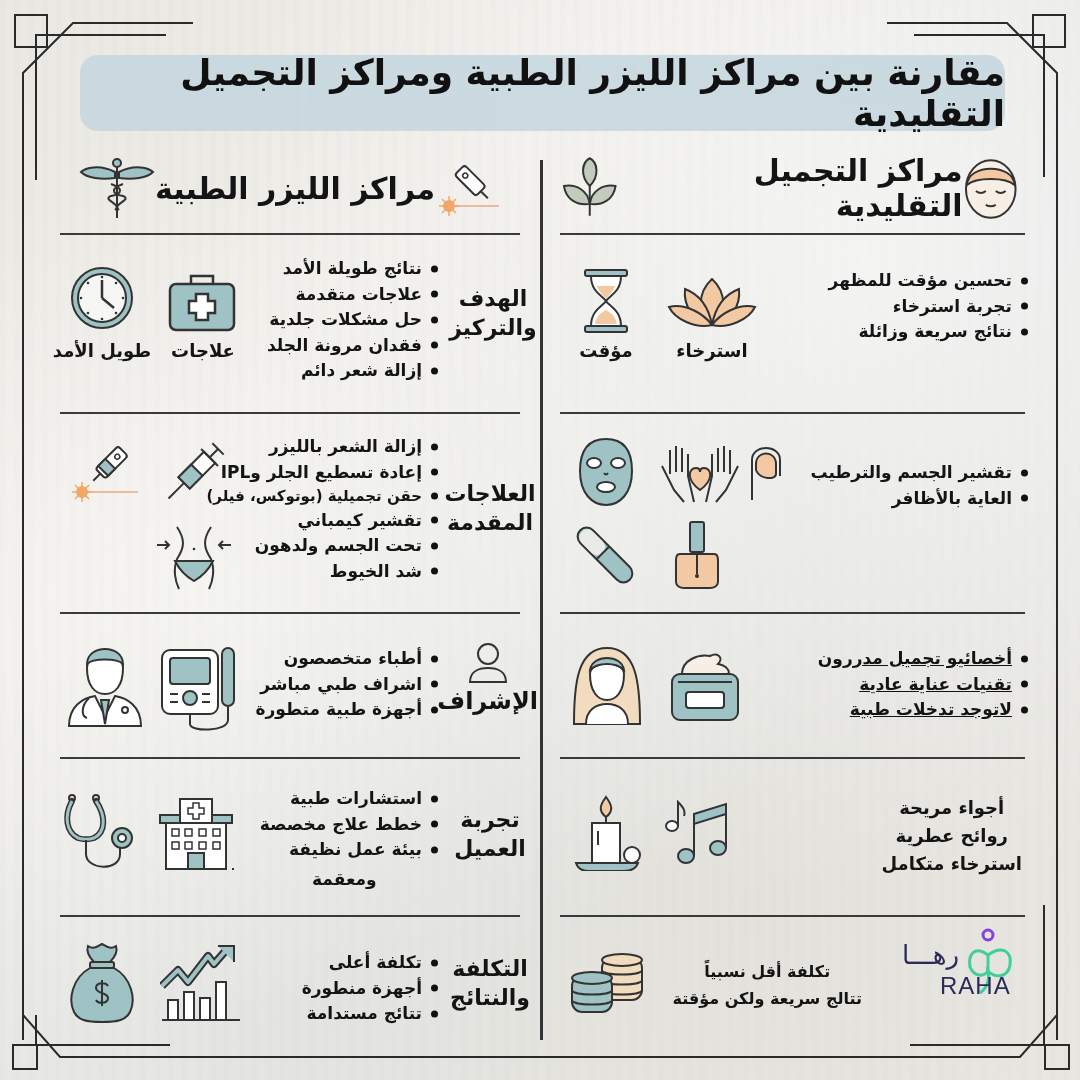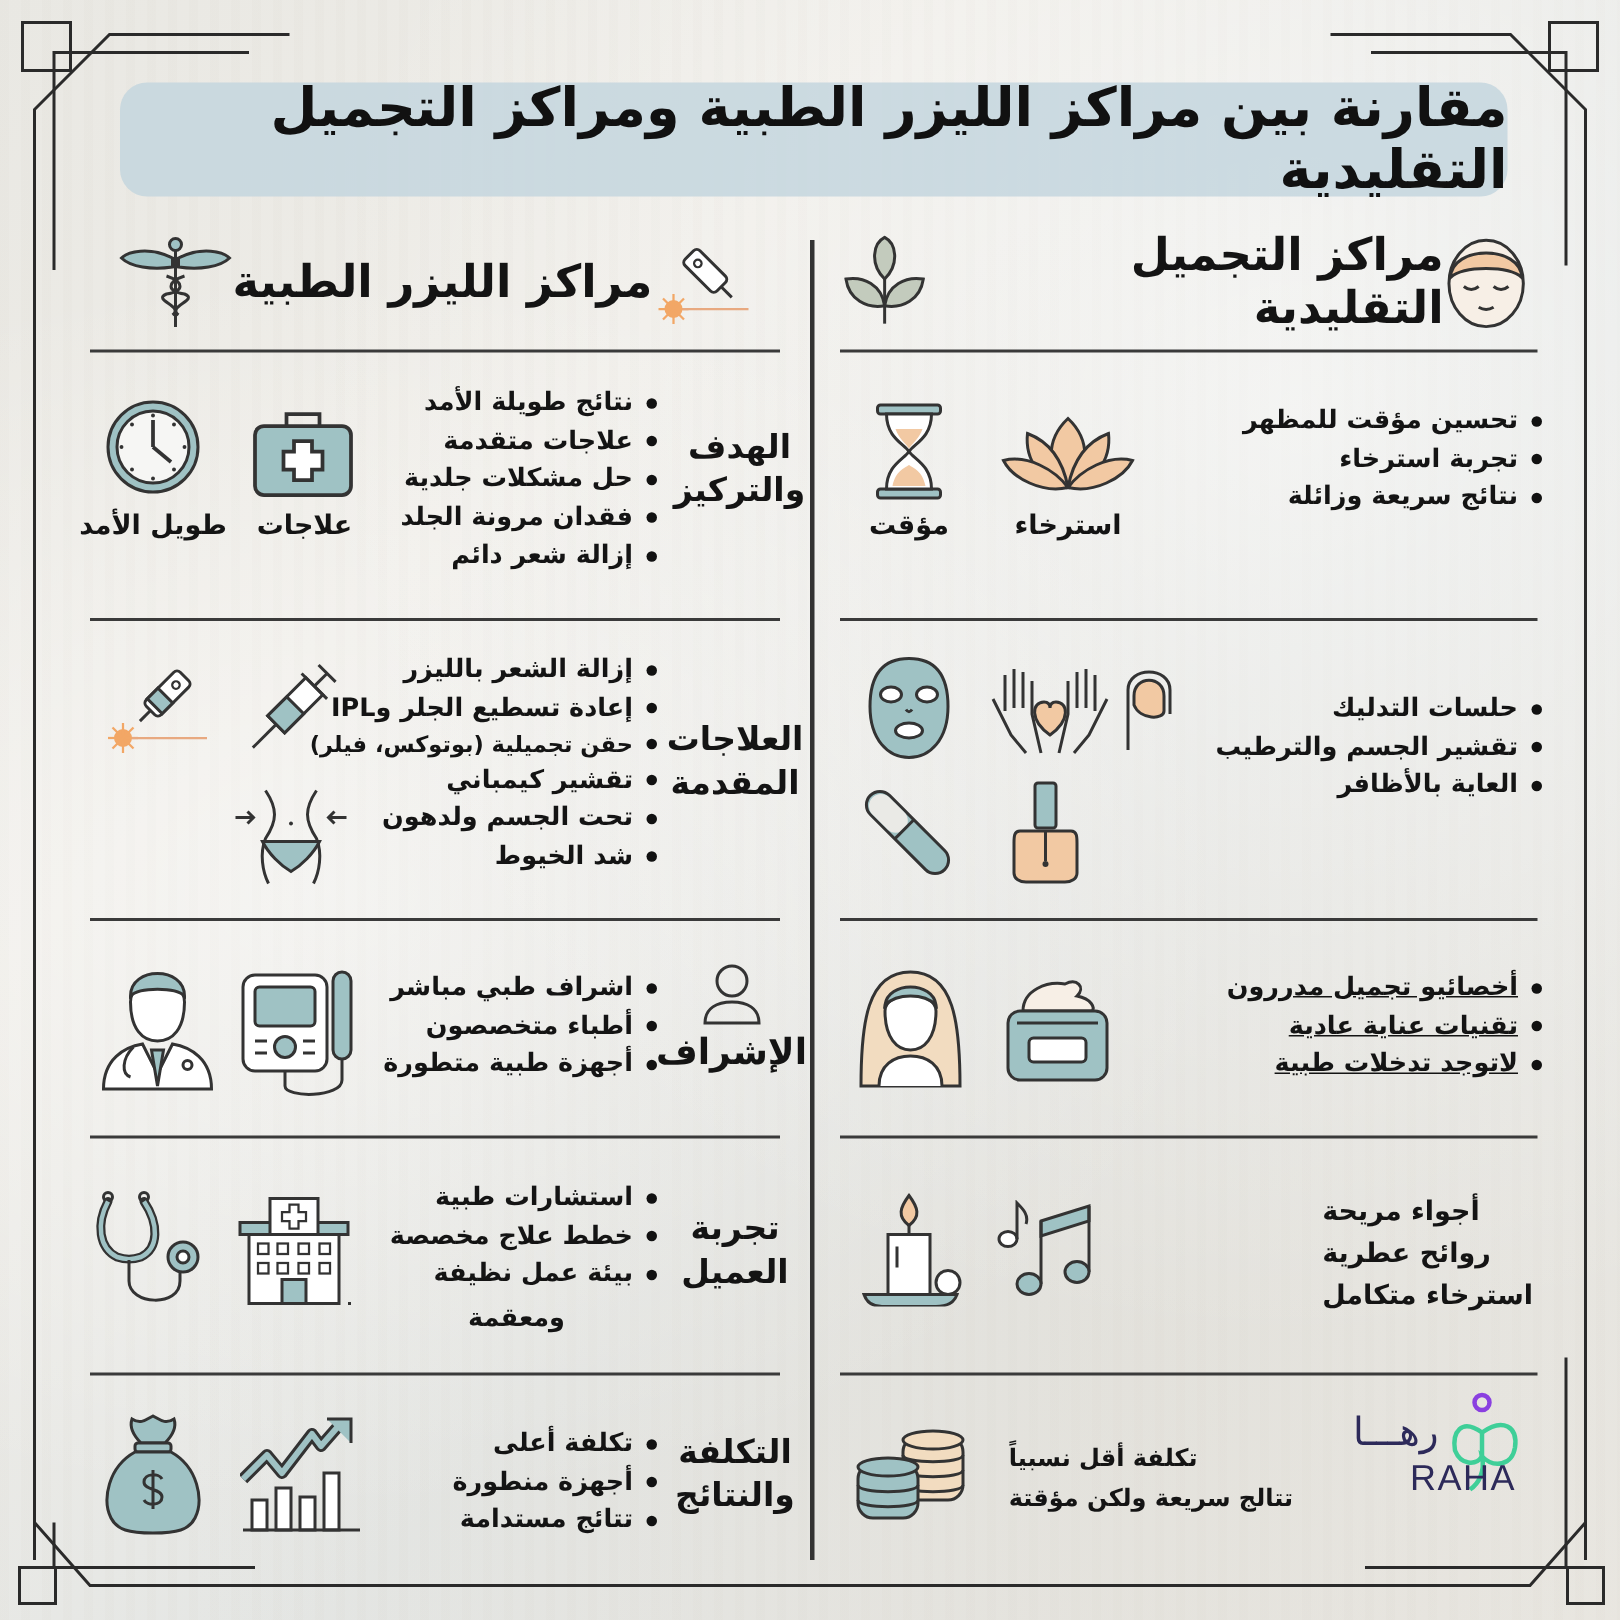--- a/index.html
+++ b/index.html
@@ -47,21 +47,21 @@
     position: absolute; direction: rtl; font-weight: bold; font-size: 17px; line-height: 1.5;
     list-style: none;
   }
   .bullets li { position: relative; padding-right: 18px; white-space: nowrap; }
   .bullets li::before {
     content: ""; position: absolute; right: 2px; top: 50%; width: 7px; height: 7px;
     background: #111; border-radius: 50%; transform: translateY(-50%);
   }
   .plain {
     position: absolute; direction: rtl; font-weight: bold; font-size: 18px; line-height: 1.55;
-    text-align: left;
+    text-align: center;
   }
   .icon { position: absolute; }
   .icon-caption {
     position: absolute; font-weight: bold; font-size: 18px; direction: rtl; text-align: center;
   }
   .logo-text-ar { position: absolute; font-size: 26px; color: #2d2a5a; direction: rtl; }
   .logo-text-en { position: absolute; font-size: 24px; color: #2d2a5a; letter-spacing: 1px; font-family: "Liberation Sans", sans-serif; }
 </style>
 </head>
 <body>
@@ -250,21 +250,20 @@
 <svg class="icon" style="left:155px; top:525px;" width="78" height="66" viewBox="0 0 78 66">
   <path d="M22 2 C30 14 30 22 22 34 C18 44 20 56 24 64" stroke="#333" stroke-width="2" fill="none"></path>
   <path d="M56 2 C48 14 48 22 56 34 C60 44 58 56 54 64" stroke="#333" stroke-width="2" fill="none"></path>
   <path d="M20 36 H58 C54 44 46 52 39 56 C32 52 24 44 20 36Z" fill="#9fc2c4" stroke="#333" stroke-width="2"></path>
   <circle cx="39" cy="24" r="1.3" fill="#333"></circle>
   <path d="M2 20 H14 M10 16 L14 20 L10 24" stroke="#333" stroke-width="2" fill="none"></path>
   <path d="M76 20 H64 M68 16 L64 20 L68 24" stroke="#333" stroke-width="2" fill="none"></path>
 </svg>
 
 <ul class="bullets" style="right:50px; top:460px;">
-  <li>حلسات التدليك</li>
   <li>تقشير الجسم والترطيب</li>
   <li>العاية بالأظافر</li>
 </ul>
 <svg class="icon" style="left:748px; top:436px;" width="36" height="66" viewBox="0 0 36 66">
   <path d="M4 64 V24 C4 8 32 8 32 24 V40" stroke="#333" stroke-width="2" fill="none"></path>
   <path d="M8 28 C8 14 28 14 28 28 V38 C28 44 12 44 8 34Z" fill="#f2c9a3" stroke="#333" stroke-width="2"></path>
 </svg>
 <svg class="icon" style="left:658px; top:440px;" width="84" height="64" viewBox="0 0 84 64">
   <path d="M4 26 L16 50 L26 62 M12 10 V34 M18 6 V32 M24 8 V32 M30 14 V36 L36 62" stroke="#333" stroke-width="2" fill="none"></path>
   <path d="M80 26 L68 50 L58 62 M72 10 V34 M66 6 V32 M60 8 V32 M54 14 V36 L48 62" stroke="#333" stroke-width="2" fill="none"></path>
@@ -290,22 +289,22 @@
     <line x1="26" y1="32" x2="44" y2="32" stroke="#333" stroke-width="2"></line>
   </g>
 </svg>
 
 <svg class="icon" style="left:466px; top:640px;" width="44" height="44" viewBox="0 0 44 44">
   <circle cx="22" cy="14" r="10" fill="none" stroke="#333" stroke-width="2"></circle>
   <path d="M4 42 C4 32 12 28 22 28 C32 28 40 32 40 42Z" fill="none" stroke="#333" stroke-width="2"></path>
 </svg>
 <div class="row-label" style="left:438px; top:686px; width:100px; font-size:24px;">الإشراف</div>
 <ul class="bullets" style="right:640px; top:646px;">
+  <li>أطباء متخصصون</li>
   <li>اشراف طبي مباشر</li>
-  <li>أطباء متخصصون</li>
   <li>أجهزة طبية متطورة</li>
 </ul>
 <svg class="icon" style="left:160px; top:644px;" width="82" height="92" viewBox="0 0 82 92">
   <rect x="2" y="6" width="56" height="64" rx="8" fill="#fff" stroke="#333" stroke-width="2"></rect>
   <rect x="10" y="14" width="40" height="26" rx="3" fill="#9fc2c4" stroke="#333" stroke-width="2"></rect>
   <circle cx="30" cy="54" r="7" fill="#9fc2c4" stroke="#333" stroke-width="2"></circle>
   <path d="M10 50 H18 M10 58 H18 M42 50 H50 M42 58 H50" stroke="#333" stroke-width="2"></path>
   <rect x="62" y="4" width="12" height="58" rx="6" fill="#9fc2c4" stroke="#333" stroke-width="2"></rect>
   <path d="M30 70 V80 C30 88 68 88 68 76 V62" stroke="#333" stroke-width="2" fill="none"></path>
 </svg>

